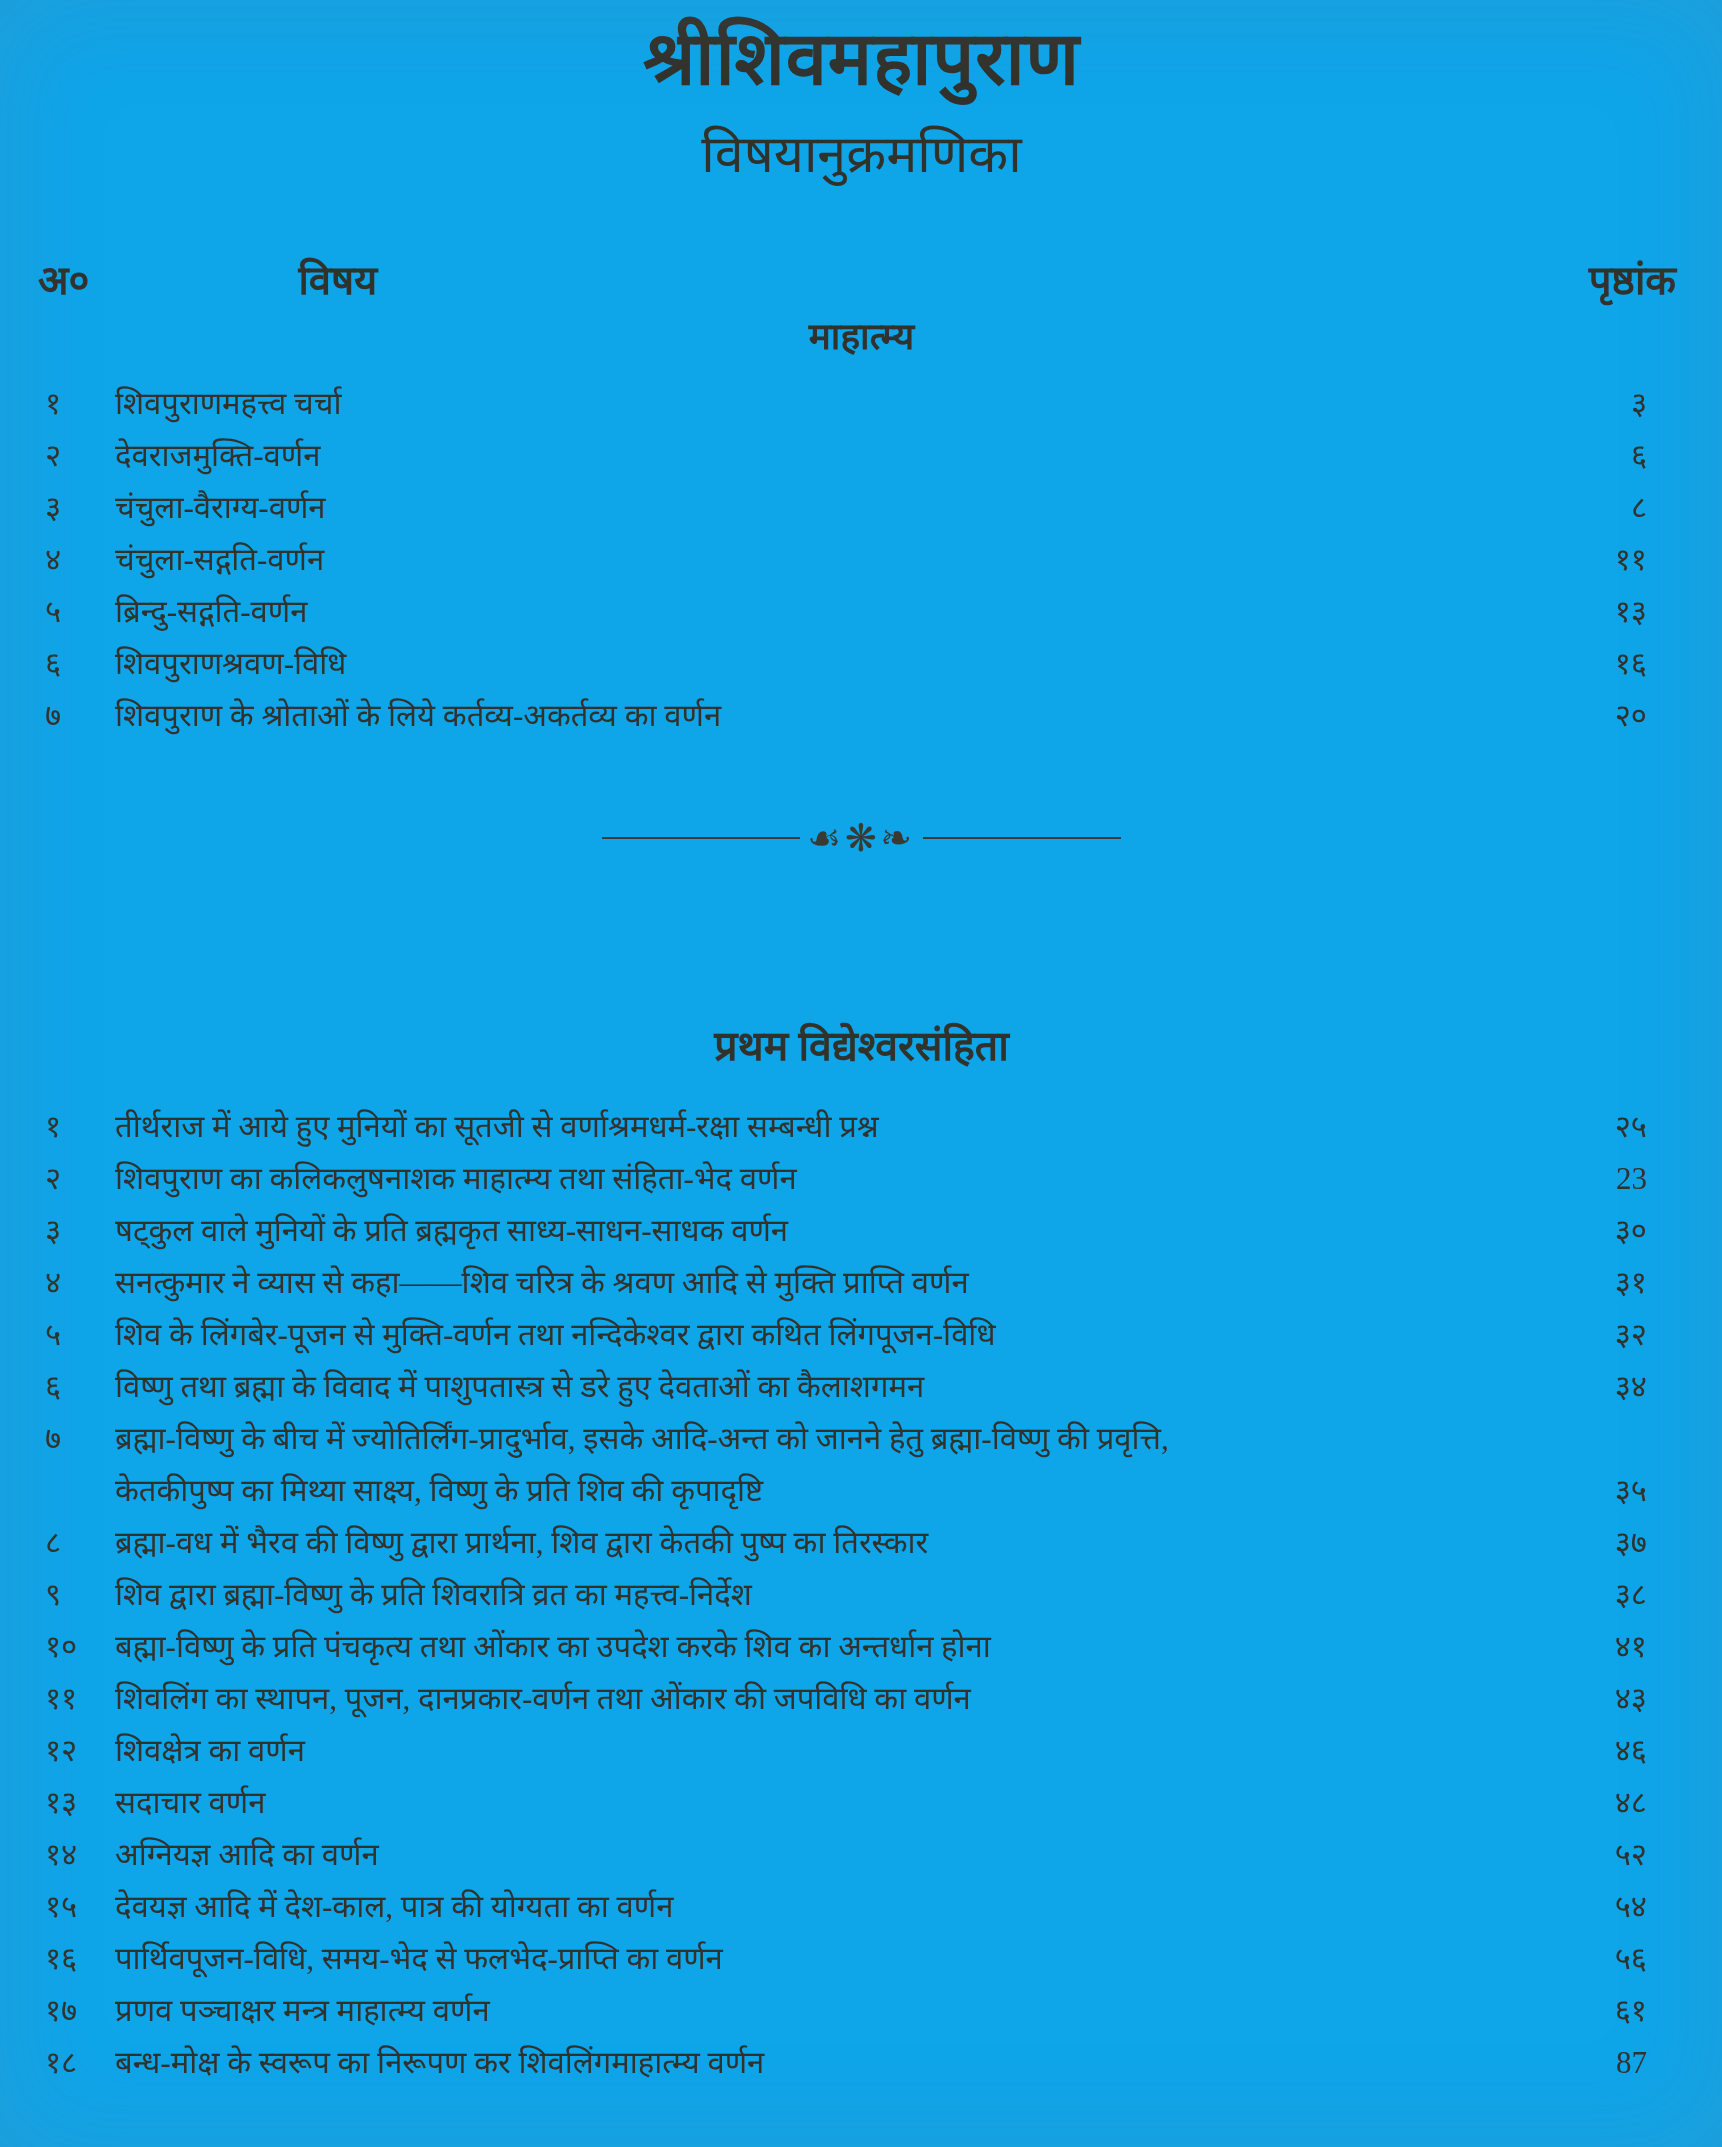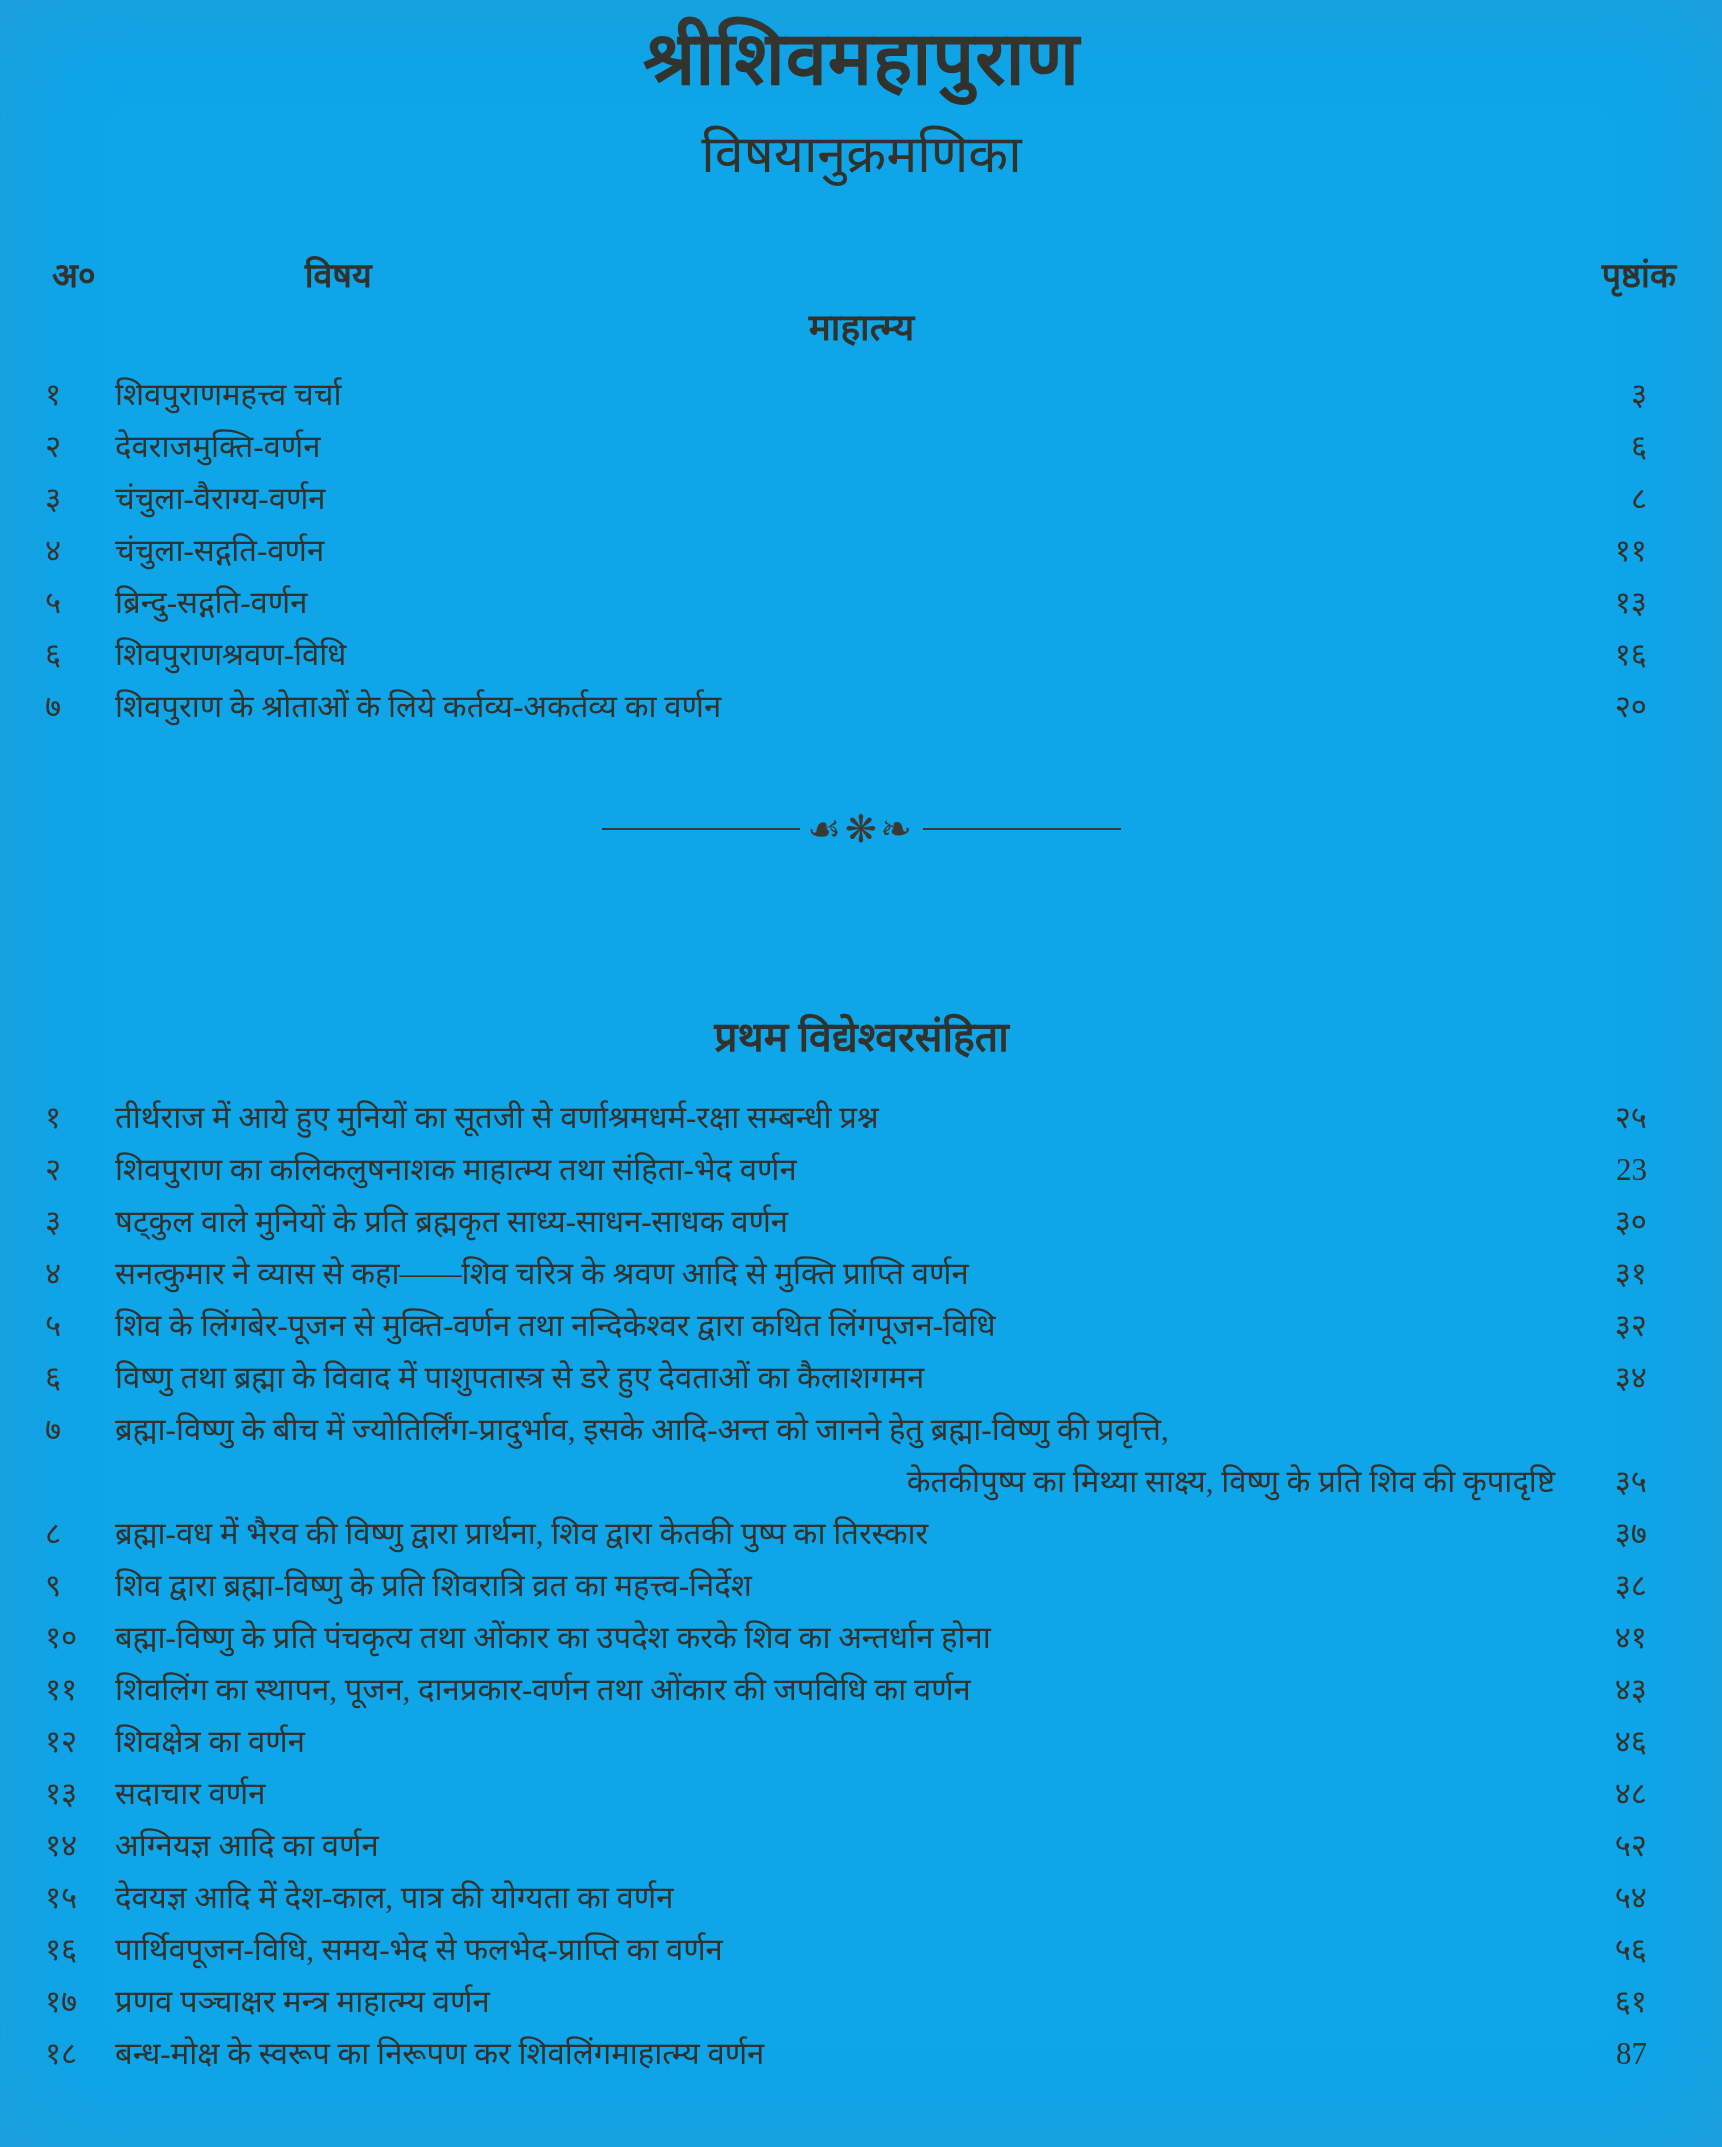--- a/index.html
+++ b/index.html
@@ -21,40 +21,40 @@
   .title{
     text-align:center; padding-top:18px;
     font-size:74px; font-weight:700; letter-spacing:0.9px; line-height:1.12;
   }
   .subtitle{
     text-align:center; margin-top:25px;
     font-size:52px; font-weight:400; line-height:1.1;
   }
   .cols{
     display:flex; align-items:flex-end;
-    margin-top:68px; padding:0 47px 0 52px;
-    font-size:34px; font-weight:700;
+    margin-top:68px; padding:0 47px 0 38px;
+    font-size:40px; font-weight:700;
   }
   .col-subject{ margin-left:209px; }
   .col-page{ margin-left:auto; }
   .section-heading{
     text-align:center; font-weight:700; line-height:1.1;
   }
   .sec0 .section-heading{ font-size:37px; margin-top:10.8px; }
   .sec1 .section-heading{ font-size:41px; margin-top:167px; }
   .toc{ margin-top:20px; }
   .sec1 .toc{ margin-top:32px; }
   .row{
     display:flex; align-items:baseline;
     padding:0 76px 0 45px;
     font-size:31px; line-height:52px;
   }
   .row .num{ flex:none; width:70px; }
   .row .mid{ flex:1 1 auto; padding-right:27px; }
-  .row .mid .l2{ display:block;text-align:right; }
+  .row .mid .l2{ display:block; }
   .row .pg{ flex:none; min-width:65px; text-align:right; }
   .divider{
     display:flex; align-items:center; justify-content:center;
     margin-top:77px; gap:7.2px;
   }
   .divider .rule{ width:198px; border-top:2.7px solid #3a3a34; height:0; }
   .divider .orn{
     font-size:38px; line-height:1; letter-spacing:3.6px; color:#3a3a34;
     font-family:"DejaVu Sans",sans-serif;
   }

